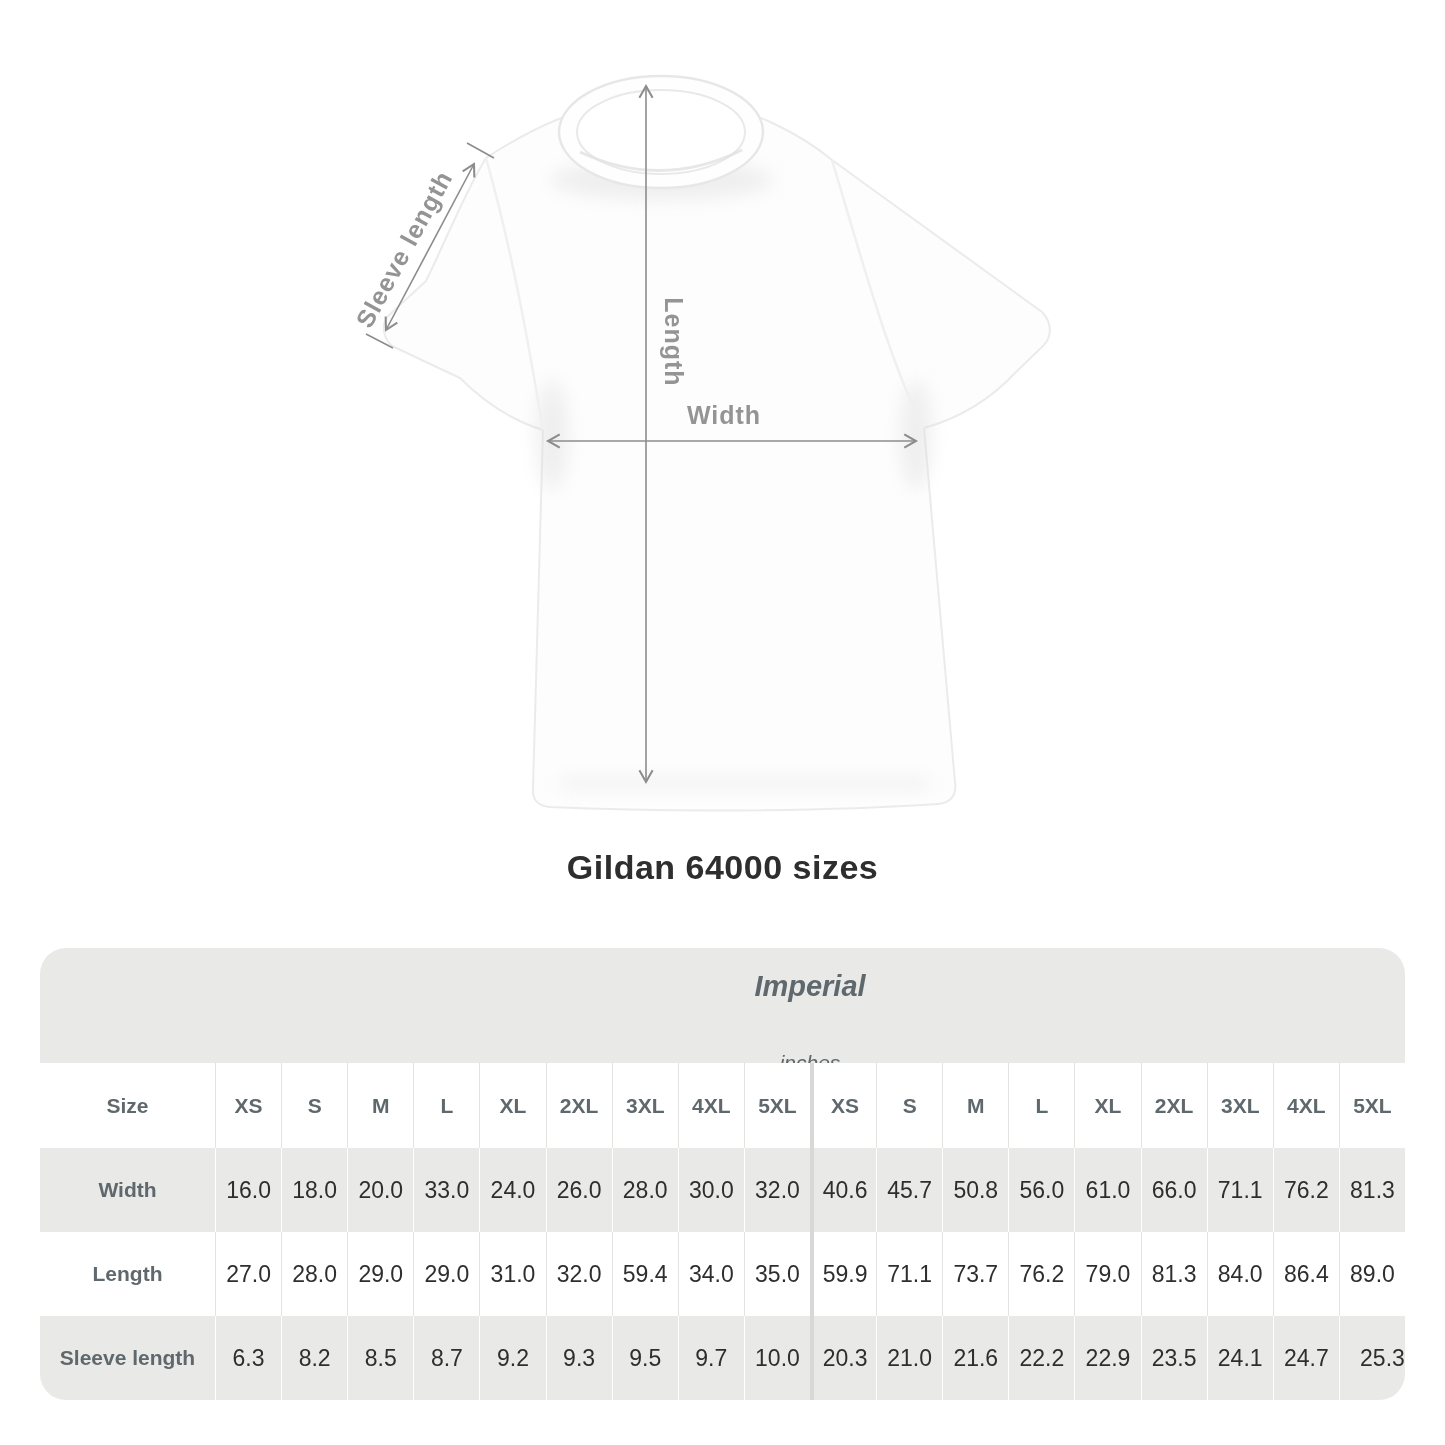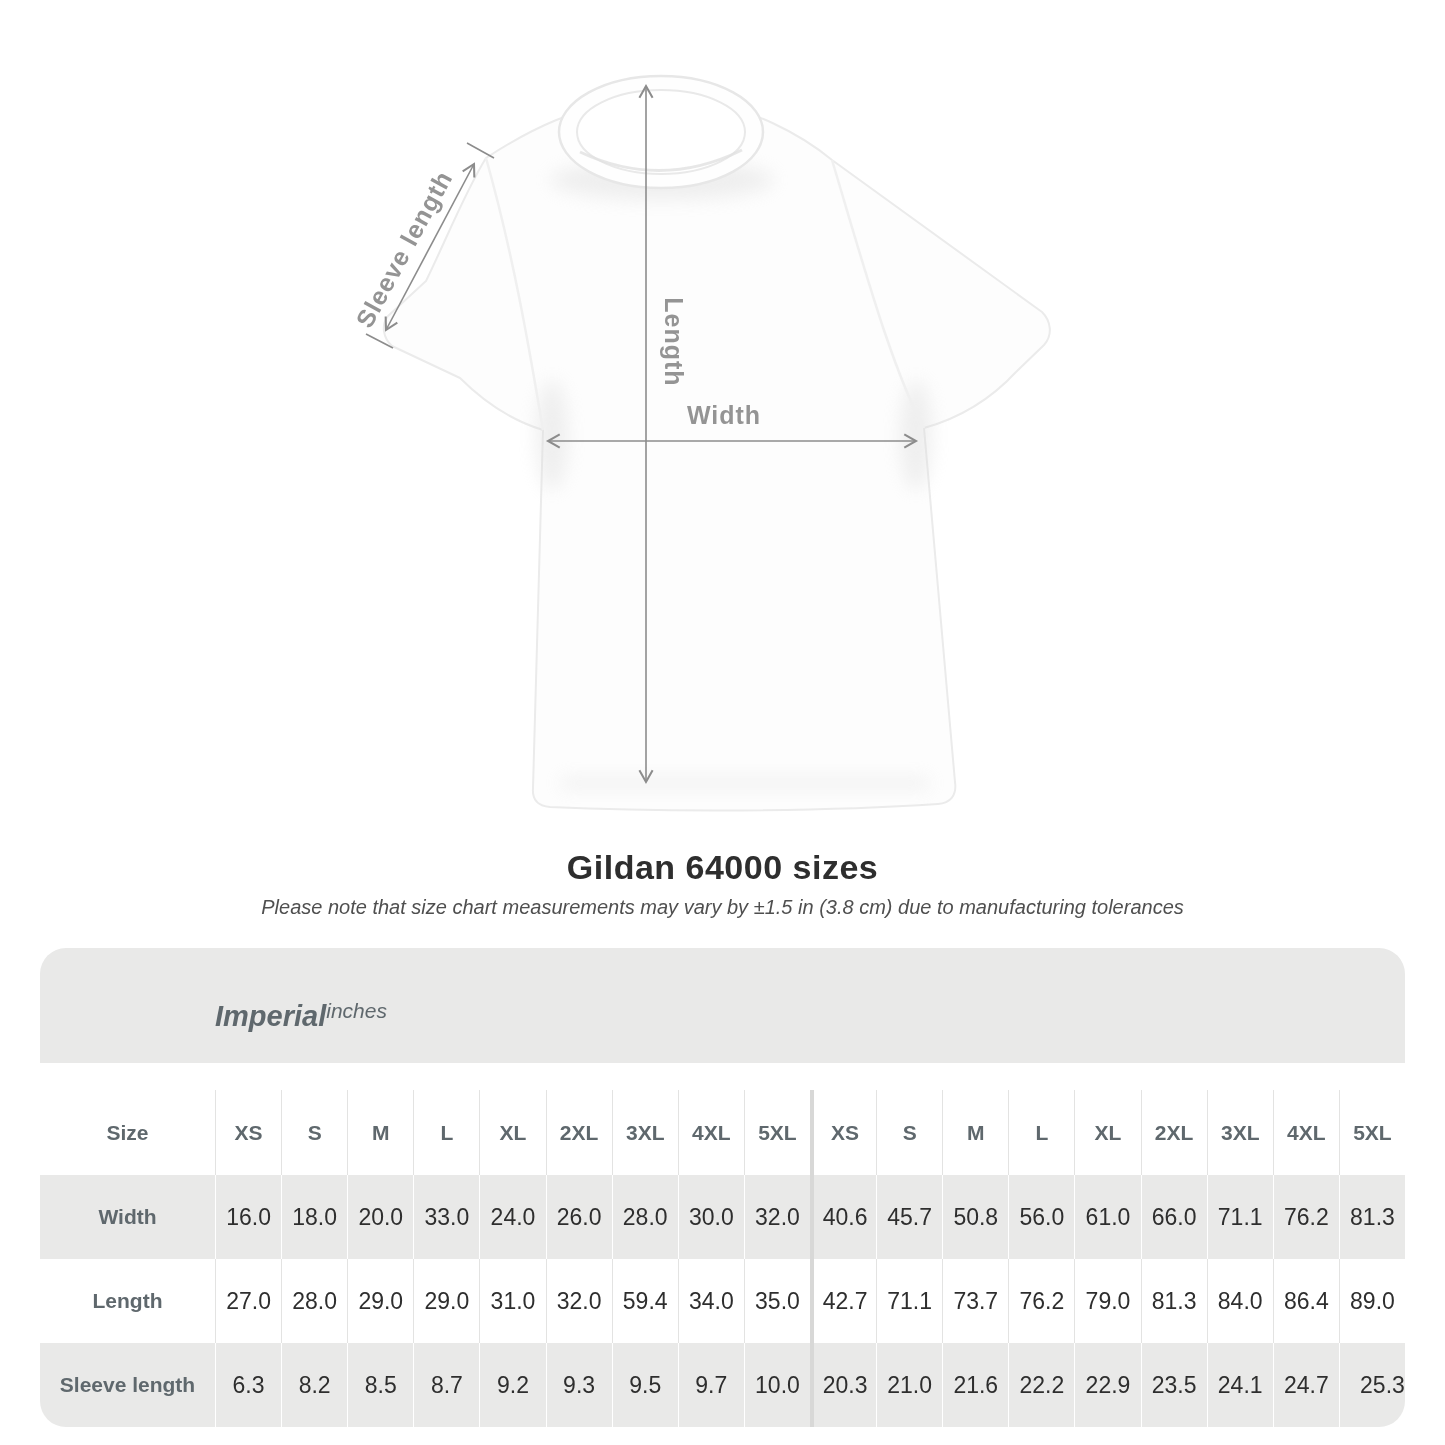--- a/index.html
+++ b/index.html
@@ -28,27 +28,26 @@
     position:absolute;left:0;top:896px;width:100%;text-align:center;
     font-size:20px;font-style:italic;color:var(--subtitle);
   }
   .table-wrap{position:absolute;left:40px;top:948px;width:1365px;}
   .band{
     height:115px;background:var(--grayBand);
     border-radius:26px 26px 0 0;
     display:flex;align-items:stretch;
   }
   .band-spacer{width:175px;}
-  .band-group{flex:1;display:flex;flex-direction:row;align-items:center;}
+  .band-group{flex:1;display:flex;flex-direction:column;align-items:center;gap:38px;}
   .group-label{margin-top:22px;font-size:29px;font-weight:bold;font-style:italic;color:var(--slate);}
   .group-unit{margin-top:10px;font-size:21px;font-style:italic;color:var(--slate);}
   .grid{
     display:grid;
     grid-template-columns:175px repeat(18, 1fr);
-    margin-top:27px;
   }
   .cell{
     display:flex;align-items:center;justify-content:center;
     font-size:23px;color:var(--dark);
     border-left:1px solid transparent;
     height:84px;
   }
   .r0 .cell{height:85px;}
   .r0{display:contents;}
   .hdr{font-weight:bold;font-size:21px;color:var(--slate);}
@@ -123,21 +122,20 @@
 
     <g>
       <line x1="86" y1="290" x2="174" y2="124" stroke="#8c8c8c" stroke-width="1.6" marker-start="url(#ah)" marker-end="url(#ah)"></line>
       <line x1="66" y1="294" x2="93" y2="308" stroke="#8c8c8c" stroke-width="1.6"></line>
       <line x1="167" y1="103" x2="194" y2="118" stroke="#8c8c8c" stroke-width="1.6"></line>
       <text class="dim-label" x="106" y="210" text-anchor="middle" dominant-baseline="middle" transform="rotate(-61.5 106 210)">Sleeve length</text>
     </g>
   </svg>
 
   <div class="title">Gildan 64000 sizes</div>
-  <div class="subtitle">Please note that size chart measurements may vary by ±1.5 in (3.8 cm) due to manufacturing tolerances</div>
 
   <div class="table-wrap">
 
     <div class="band">
       <div class="band-spacer"></div>
       <div class="band-group">
         <div class="group-label">Imperial</div>
         <div class="group-unit">inches</div>
       </div>
     </div>
@@ -192,21 +190,21 @@
         <div class="cell c0 rowlabel">Length</div>
         <div class="cell">27.0</div>
         <div class="cell">28.0</div>
         <div class="cell">29.0</div>
         <div class="cell">29.0</div>
         <div class="cell">31.0</div>
         <div class="cell">32.0</div>
         <div class="cell">59.4</div>
         <div class="cell">34.0</div>
         <div class="cell">35.0</div>
-        <div class="cell m0">42.7</div>
+        <div class="cell m0">59.9</div>
         <div class="cell">71.1</div>
         <div class="cell">73.7</div>
         <div class="cell">76.2</div>
         <div class="cell">79.0</div>
         <div class="cell">81.3</div>
         <div class="cell">84.0</div>
         <div class="cell">86.4</div>
         <div class="cell clast">89.0</div>
       </div>
 

